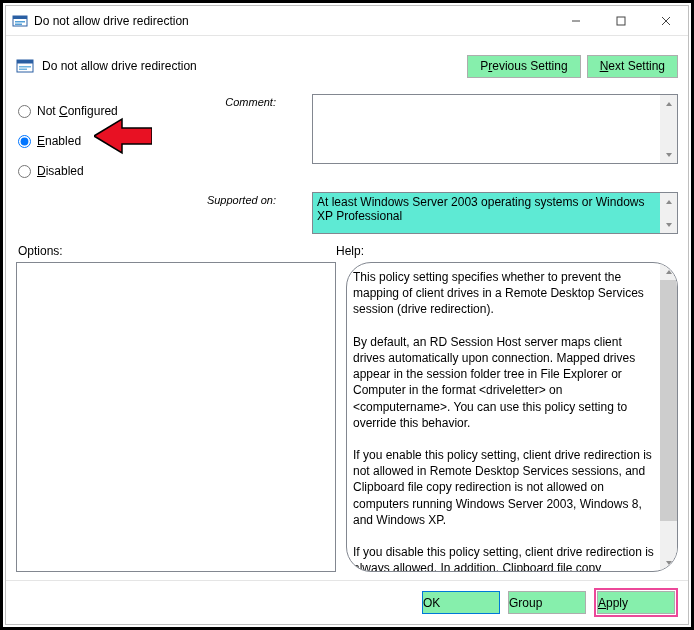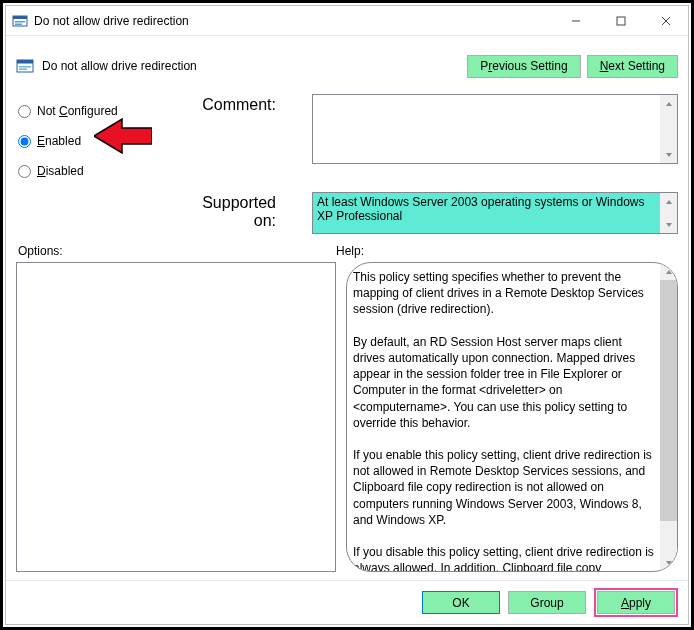--- a/index.html
+++ b/index.html
@@ -105,22 +105,23 @@
     position: absolute;
     left: 78px;
     top: 23px;
     width: 58px;
     height: 38px;
   }
   .field-label {
     width: 100px;
     text-align: right;
     padding-right: 8px;
-    font-size: 16px;
+    font-size: 11px;
     padding-top: 2px;
+    font-style: italic;
   }
   .comment-box, .supported-box {
     flex: 1;
     border: 1px solid #828790;
     background: #fff;
     position: relative;
     padding: 2px 18px 2px 4px;
     font-size: 12px;
     overflow: hidden;
   }
@@ -188,21 +189,21 @@
   
   .footer {
     height: 44px;
     display: flex;
     align-items: center;
     justify-content: flex-end;
     gap: 8px;
     padding: 0 10px;
     border-top: 1px solid #e5e5e5;
   }
-  .footer .win-btn { width: 78px; text-align: center; padding: 0; }
+  .footer .win-btn { width: 78px; text-align: left; padding: 0; }
   .ok-btn { border: 1px solid #0078d7; }
   .apply-outline {
     display: inline-flex;
     border: 2px solid #ec4899;
     padding: 1px;
   }
 </style>
 </head>
 <body>
 

